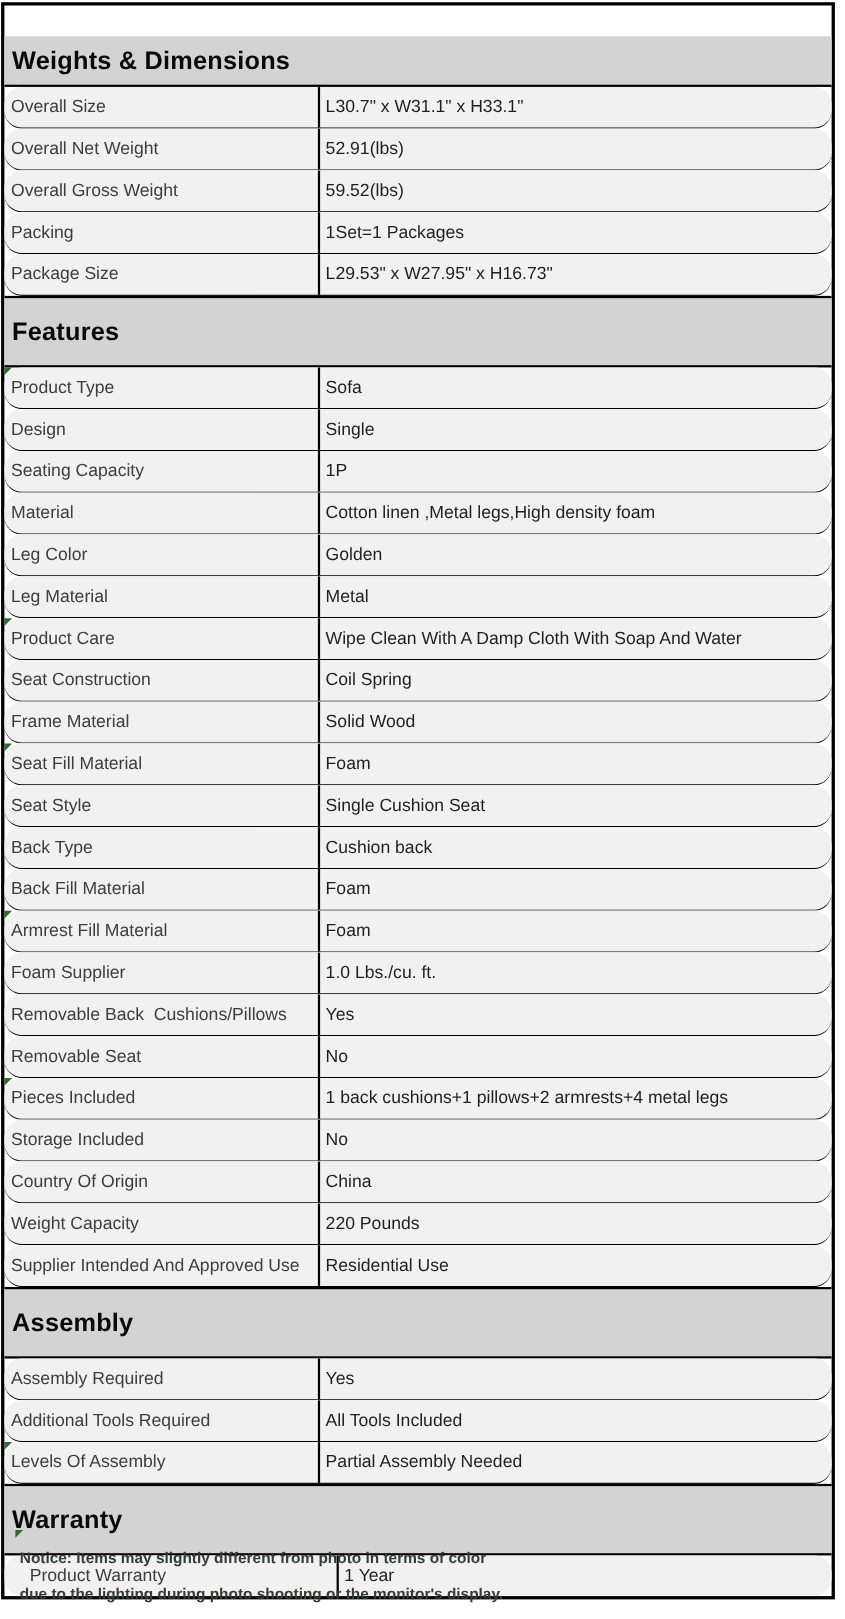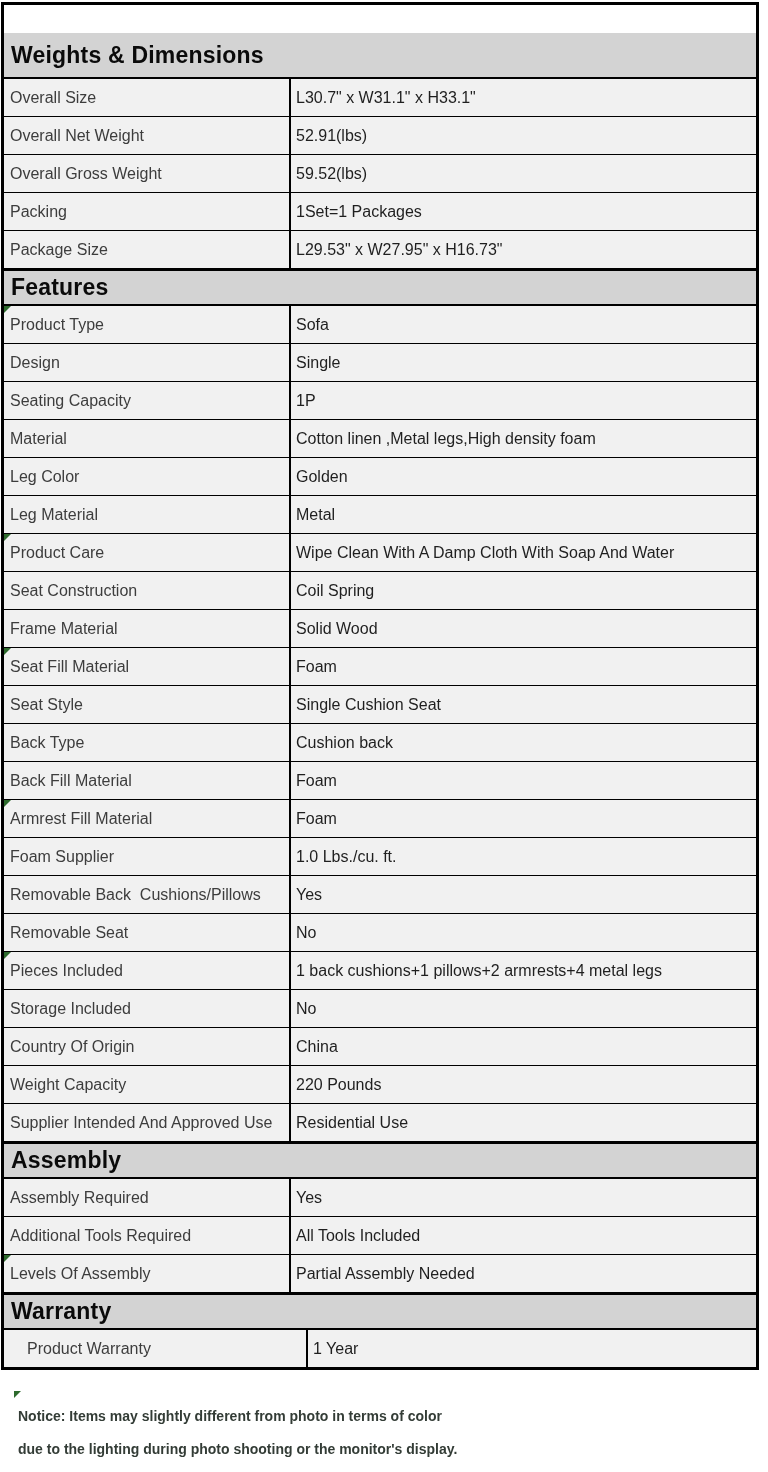--- a/index.html
+++ b/index.html
@@ -18,35 +18,36 @@
   body{
     width:768px;height:1472px;position:relative;overflow:hidden;
     font-family:"Liberation Sans", sans-serif;
   }
   .sheet{
     position:absolute;left:1px;top:2px;width:752px;
     border:3px solid var(--table-border);
     background:var(--page-bg);
   }
   .section-header{
-    height:37px;box-sizing:border-box;
+    height:65px;box-sizing:border-box;
     background:var(--section-header-bg);
     border-top:2px solid var(--table-border);
     border-bottom:2px solid var(--table-border);
     display:flex;align-items:center;padding-left:7px;
   }
   .section-header:first-child{border-top:none;height:46px;margin-top:28px;}
   .section-title{
     font-size:23px;font-weight:bold;color:var(--section-title-text);
     letter-spacing:0.2px;
   }
   .row{
     display:flex;height:38px;box-sizing:border-box;position:relative;
     background:var(--row-bg);
     border-bottom:1px solid var(--table-border);
+    border-radius:16px;
   }
   .row:last-child{border-bottom:none;height:37px;padding-left:17px;}
   .cell{display:flex;align-items:center;box-sizing:border-box;font-size:16px;}
   .cell.label{
     width:287px;flex:0 0 287px;
     border-right:2px solid var(--table-border);
     padding-left:6px;color:var(--label-text);
     white-space:pre-wrap;
   }
   .cell.value{flex:1;padding-left:5px;color:var(--value-text);}

